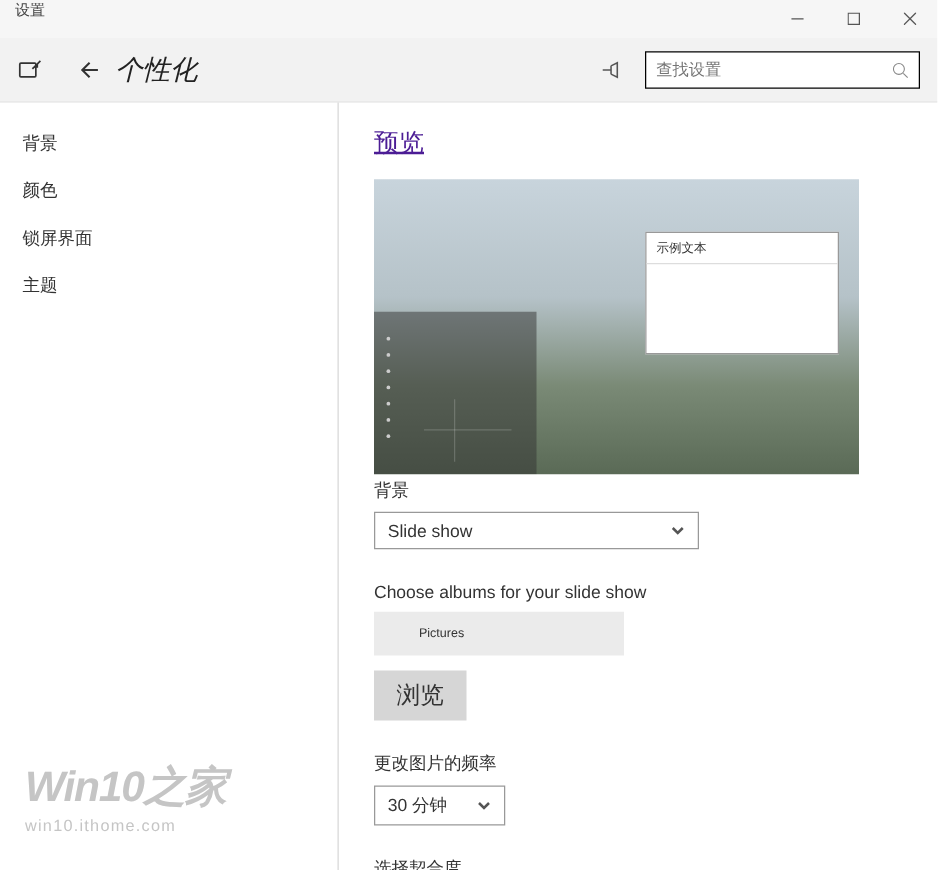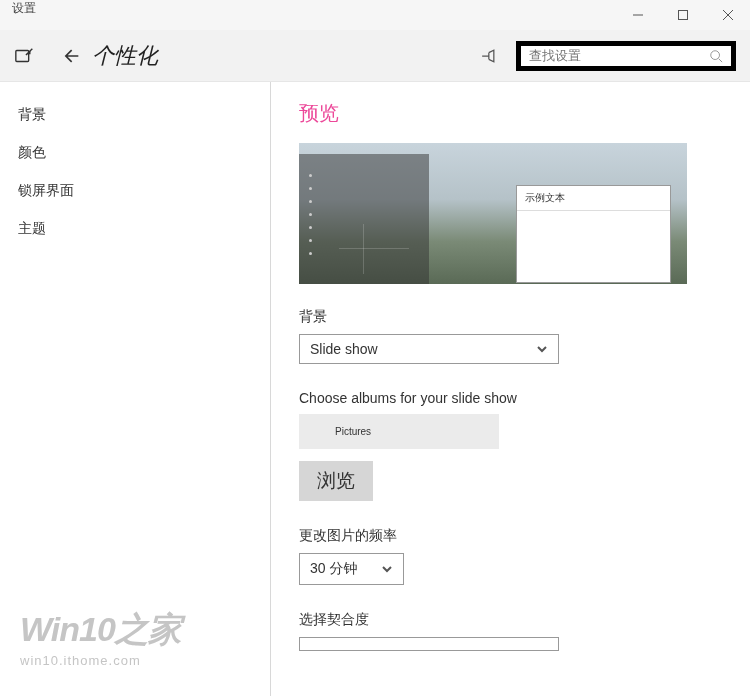--- a/index.html
+++ b/index.html
@@ -10,34 +10,34 @@
     .titlebar-controls { display: flex; }
     .titlebar-btn { width: 45px; height: 30px; display: flex; align-items: center; justify-content: center; font-size: 13px; color: #555; cursor: pointer; }
     .titlebar-btn svg { width: 10px; height: 10px; stroke: #555; stroke-width: 1; fill: none; }
     
     .header { height: 52px; background: #f2f2f2; display: flex; align-items: center; padding: 0 14px; border-bottom: 1px solid #e6e6e6; }
     .feedback-icon { width: 22px; height: 22px; margin-right: 20px; }
     .back-btn { width: 28px; height: 28px; display: flex; align-items: center; justify-content: center; margin-right: 8px; cursor: pointer; }
     .back-btn svg { width: 20px; height: 20px; stroke: #333; stroke-width: 2; fill: none; }
     .page-title { font-size: 22px; font-weight: 400; color: #222; flex: 1; font-style: italic; }
     .pin-icon { width: 20px; height: 20px; margin-right: 18px; }
-    .search-box { width: 220px; height: 30px; border: 5px solid #000000; background: #fff; display: flex; align-items: center; padding: 0 8px; }
+    .search-box { width: 220px; height: 30px; border: 1px solid #000000; background: #fff; display: flex; align-items: center; padding: 0 8px; }
     .search-box input { flex: 1; border: none; outline: none; font-size: 13px; color: #666; }
     .search-box svg { width: 14px; height: 14px; stroke: #888; fill: none; }
     
     .body-area { display: flex; height: 614px; }
     .sidebar { width: 270px; padding-top: 14px; }
     .sidebar-item { padding: 10px 18px; font-size: 14px; color: #333; cursor: pointer; }
     
     .divider { width: 1px; background: #d8d8d8; margin-top: 0; }
     
     .content { flex: 1; padding: 18px 28px; overflow-y: auto; }
-    .section-title { font-size: 20px; font-weight: 400; color: #ec4899; margin-bottom: 16px; }
+    .section-title { font-size: 20px; font-weight: 400; color: #4c1d95; margin-bottom: 16px; text-decoration: underline; }
     
-    .preview-panel { width: 388px; height: 141px; background: linear-gradient(180deg, #c8d4dc 0%, #b5c2c8 40%, #7a8a76 70%, #5a6a56 100%); position: relative; margin-bottom: 24px; overflow: hidden; }
+    .preview-panel { width: 388px; height: 236px; background: linear-gradient(180deg, #c8d4dc 0%, #b5c2c8 40%, #7a8a76 70%, #5a6a56 100%); position: relative; margin-bottom: 4px; overflow: hidden; }
     .preview-window { position: absolute; top: 42px; right: 16px; width: 155px; height: 98px; background: #fff; border: 1px solid #999; }
     .preview-window-title { font-size: 10px; color: #333; padding: 5px 8px; border-bottom: 1px solid #ddd; }
     .preview-taskbar { position: absolute; left: 0; bottom: 0; width: 130px; height: 130px; background: rgba(50,50,50,0.5); }
     .preview-dots { position: absolute; left: 10px; top: 20px; }
     .preview-dots div { width: 3px; height: 3px; background: #ccc; margin-bottom: 10px; border-radius: 50%; }
     .preview-grid { position: absolute; left: 40px; bottom: 10px; width: 70px; height: 50px; }
     .preview-grid::before, .preview-grid::after { content:''; position:absolute; background:rgba(255,255,255,0.18); }
     .preview-grid::before { top:0; left:24px; width:1px; height:100%; }
     .preview-grid::after { top:24px; left:0; width:100%; height:1px; }
     

